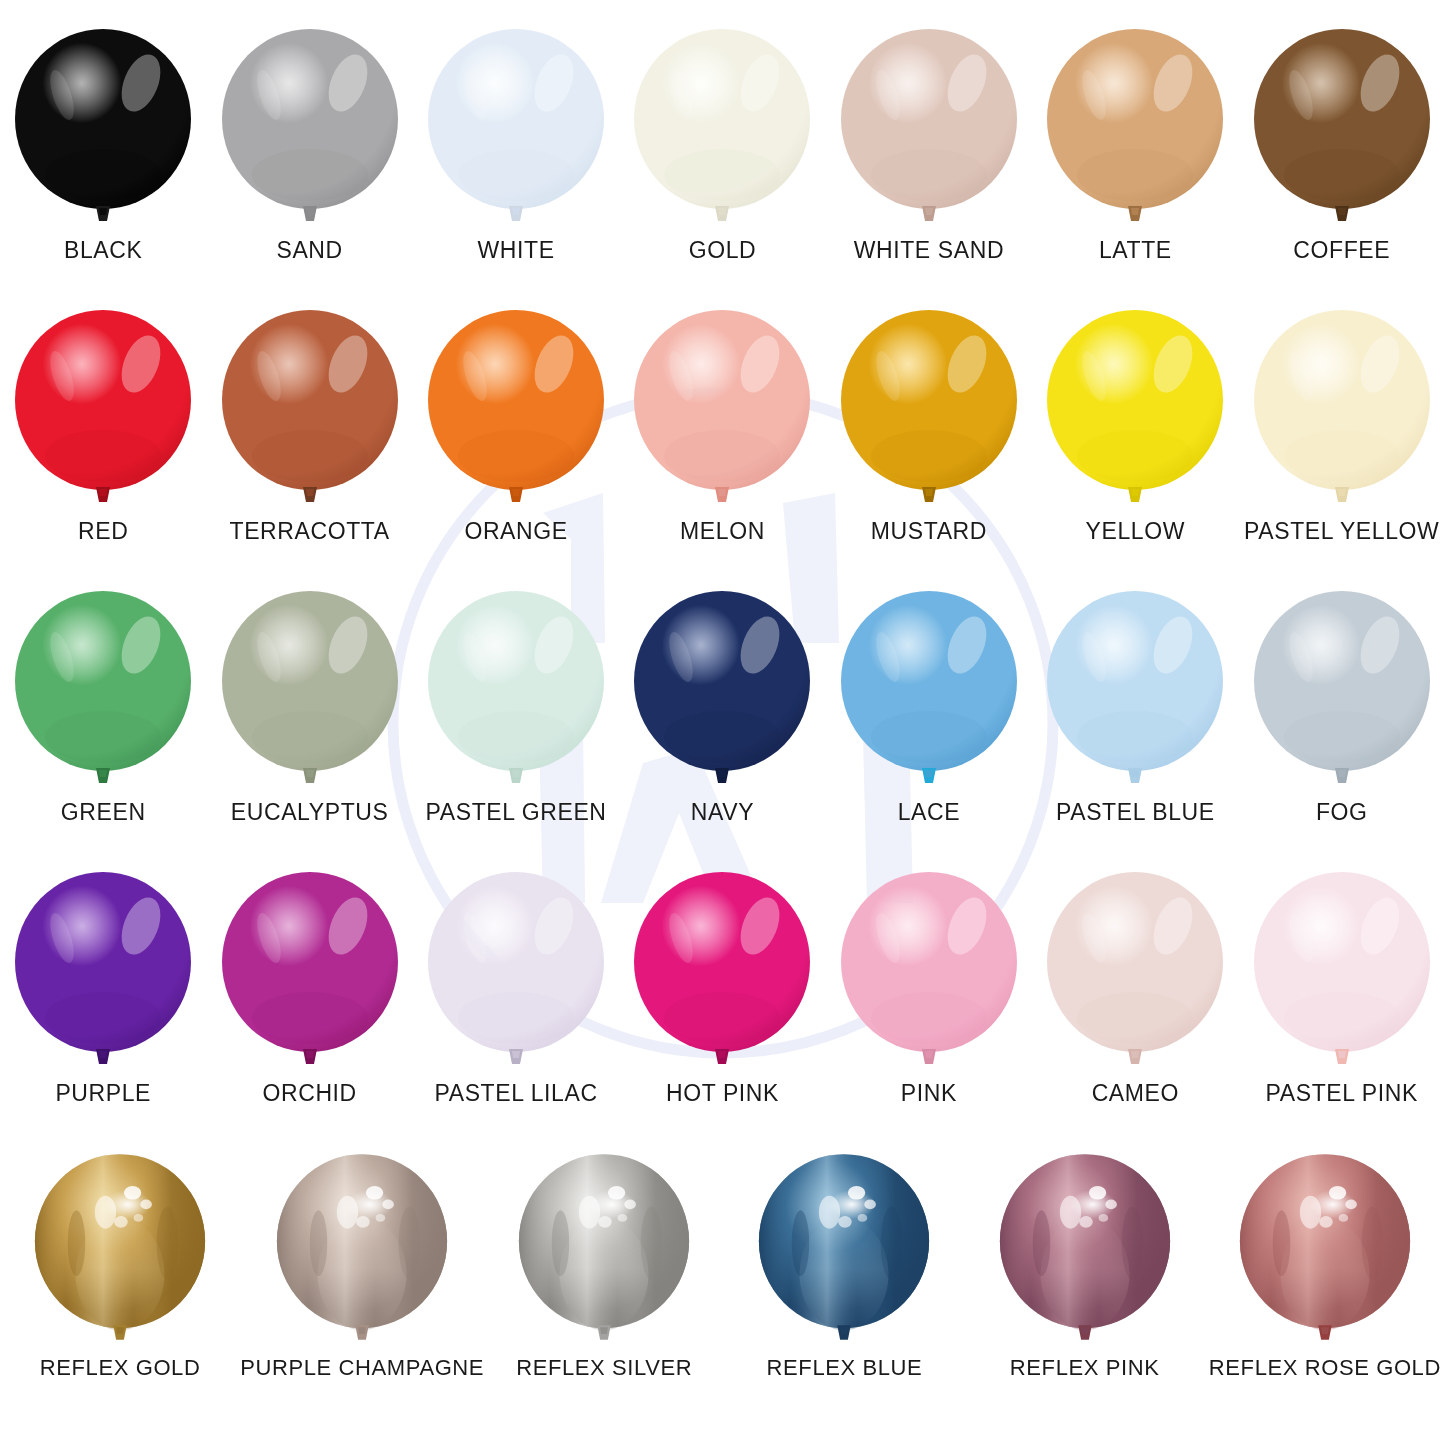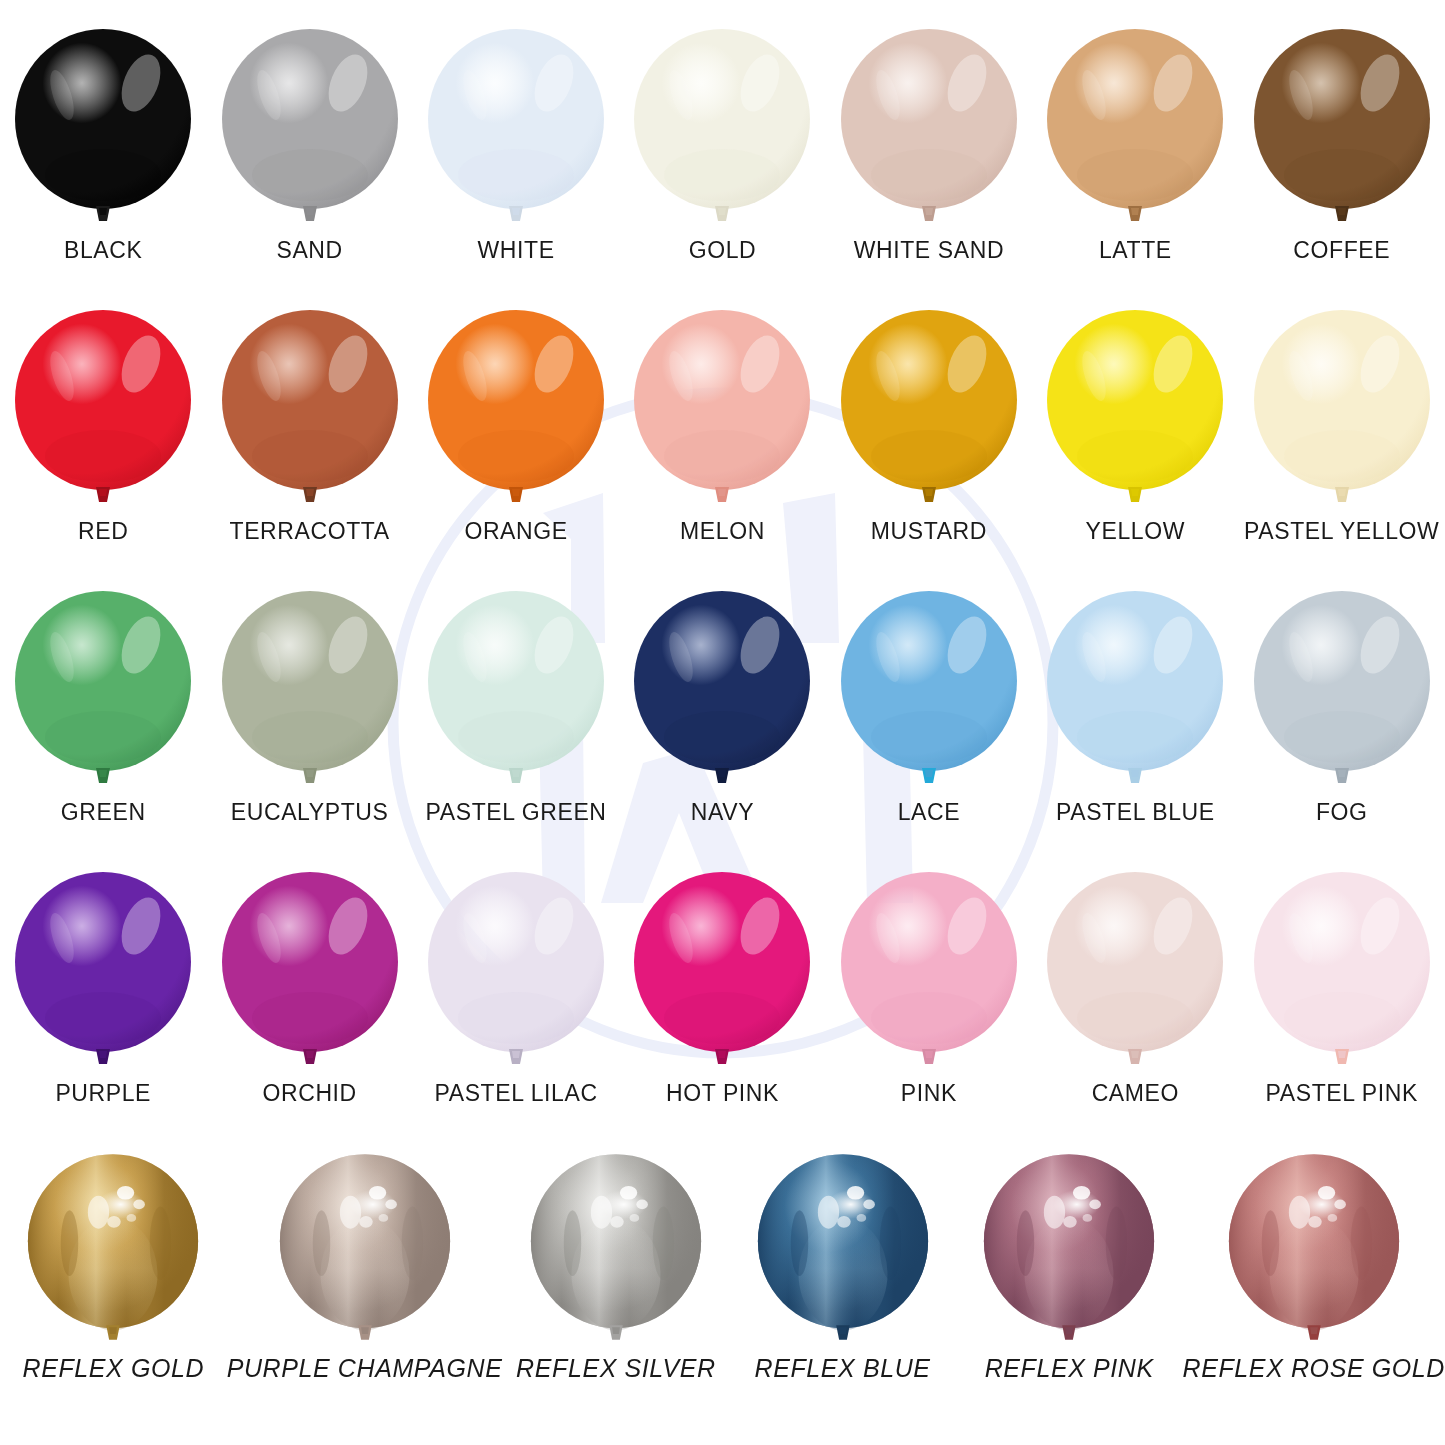--- a/index.html
+++ b/index.html
@@ -64,21 +64,21 @@
   .label{
     margin-top:12px;
     font-size:23px;
     line-height:26px;
     letter-spacing:0.6px;
     color:#1a1a1a;
     text-align:center;
     white-space:nowrap;
     font-weight:400;
   }
-  .row.last .label{font-size:25px;margin-top:10px;font-style:italic;}
+  .row.last .label{font-size:22px;margin-top:10px;}
 </style>
 </head>
 <body>
 
 <svg id="watermark" viewBox="0 0 760 760" xmlns="http://www.w3.org/2000/svg" aria-hidden="true">
   <circle cx="380" cy="380" r="330" fill="none" stroke="#ecefFA" stroke-width="11"></circle>
   <g fill="#eff1fb">
     <polygon points="200,170 260,150 262,300 228,300 228,196"></polygon>
     <polygon points="196,390 240,380 242,560 200,560"></polygon>
     <polygon points="300,420 352,405 420,560 372,560 336,470 300,560 258,560"></polygon>

